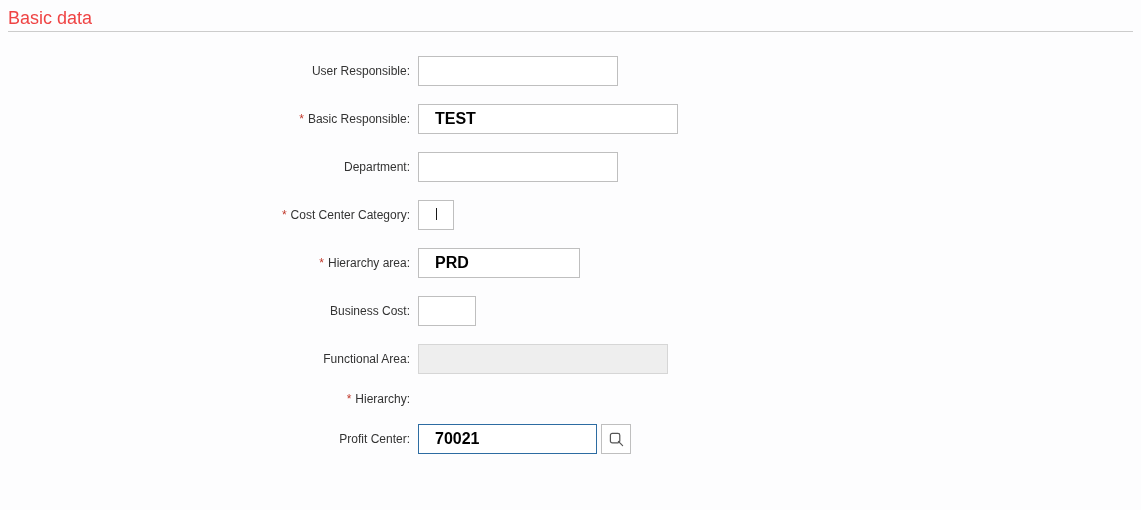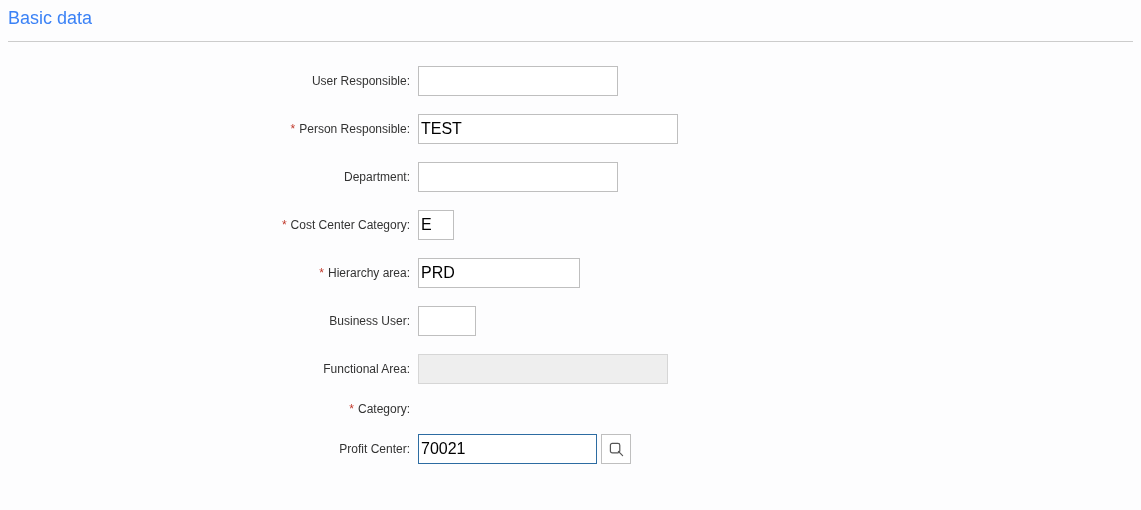--- a/index.html
+++ b/index.html
@@ -9,22 +9,22 @@
     }
     body {
       font-family: Arial, Helvetica, sans-serif;
       font-size: 16px;
       background: #fdfdfe;
       color: #333;
       padding: 8px;
     }
     .section-title {
       font-size: 18px;
-      color: #3b82f6;
-      padding-bottom: 12px;
+      color: #ef4444;
+      padding-bottom: 2px;
       border-bottom: 1px solid #ccc;
       margin-bottom: 24px;
     }
     .form-container {
       width: 100%;
     }
     .form-row {
       display: flex;
       align-items: center;
       margin-bottom: 18px;
@@ -40,25 +40,26 @@
       color: #c0392b;
       margin-right: 4px;
     }
     .input-col {
       display: flex;
       align-items: center;
     }
     input[type="text"] {
       height: 30px;
       border: 1px solid #bfbfbf;
-      padding: 2px 2px;
+      padding: 2px 16px;
       font-size: 16px;
       font-family: Arial, Helvetica, sans-serif;
       background: #fff;
       outline: none;
+      font-weight: bold;
     }
     input[readonly] {
       background: #eeeeee;
       border: 1px solid #d6d6d6;
     }
     .w-200 { width: 200px; }
     .w-260 { width: 260px; }
     .w-36  { width: 36px; }
     .w-150 { width: 162px; }
     .w-58  { width: 58px; }
@@ -98,21 +99,21 @@
     <div class="label-col">
       <span>User Responsible:</span>
     </div>
     <div class="input-col">
       <input type="text" class="w-200" value="" style="">
     </div>
   </div>
 
   <div class="form-row">
     <div class="label-col">
-      <span class="required-mark">*</span><span>Person Responsible:</span>
+      <span class="required-mark">*</span><span>Basic Responsible:</span>
     </div>
     <div class="input-col">
       <input type="text" class="w-260" value="TEST" style="">
     </div>
   </div>
 
   <div class="form-row">
     <div class="label-col">
       <span>Department:</span>
     </div>
@@ -134,39 +135,39 @@
     <div class="label-col">
       <span class="required-mark">*</span><span>Hierarchy area:</span>
     </div>
     <div class="input-col">
       <input type="text" class="w-150" value="PRD" style="">
     </div>
   </div>
 
   <div class="form-row">
     <div class="label-col">
-      <span>Business User:</span>
+      <span>Business Cost:</span>
     </div>
     <div class="input-col">
       <input type="text" class="w-58" value="" style="">
     </div>
   </div>
 
   <div class="form-row">
     <div class="label-col">
       <span>Functional Area:</span>
     </div>
     <div class="input-col">
       <input type="text" class="w-250" readonly="" value="" style="">
     </div>
   </div>
 
   <div class="form-row">
     <div class="label-col">
-      <span class="required-mark">*</span><span>Category:</span>
+      <span class="required-mark">*</span><span>Hierarchy:</span>
     </div>
   </div>
 
   <div class="form-row">
     <div class="label-col">
       <span>Profit Center:</span>
     </div>
     <div class="input-col">
       <input type="text" class="w-160 focused" value="70021" style="">
       <button class="search-btn">

